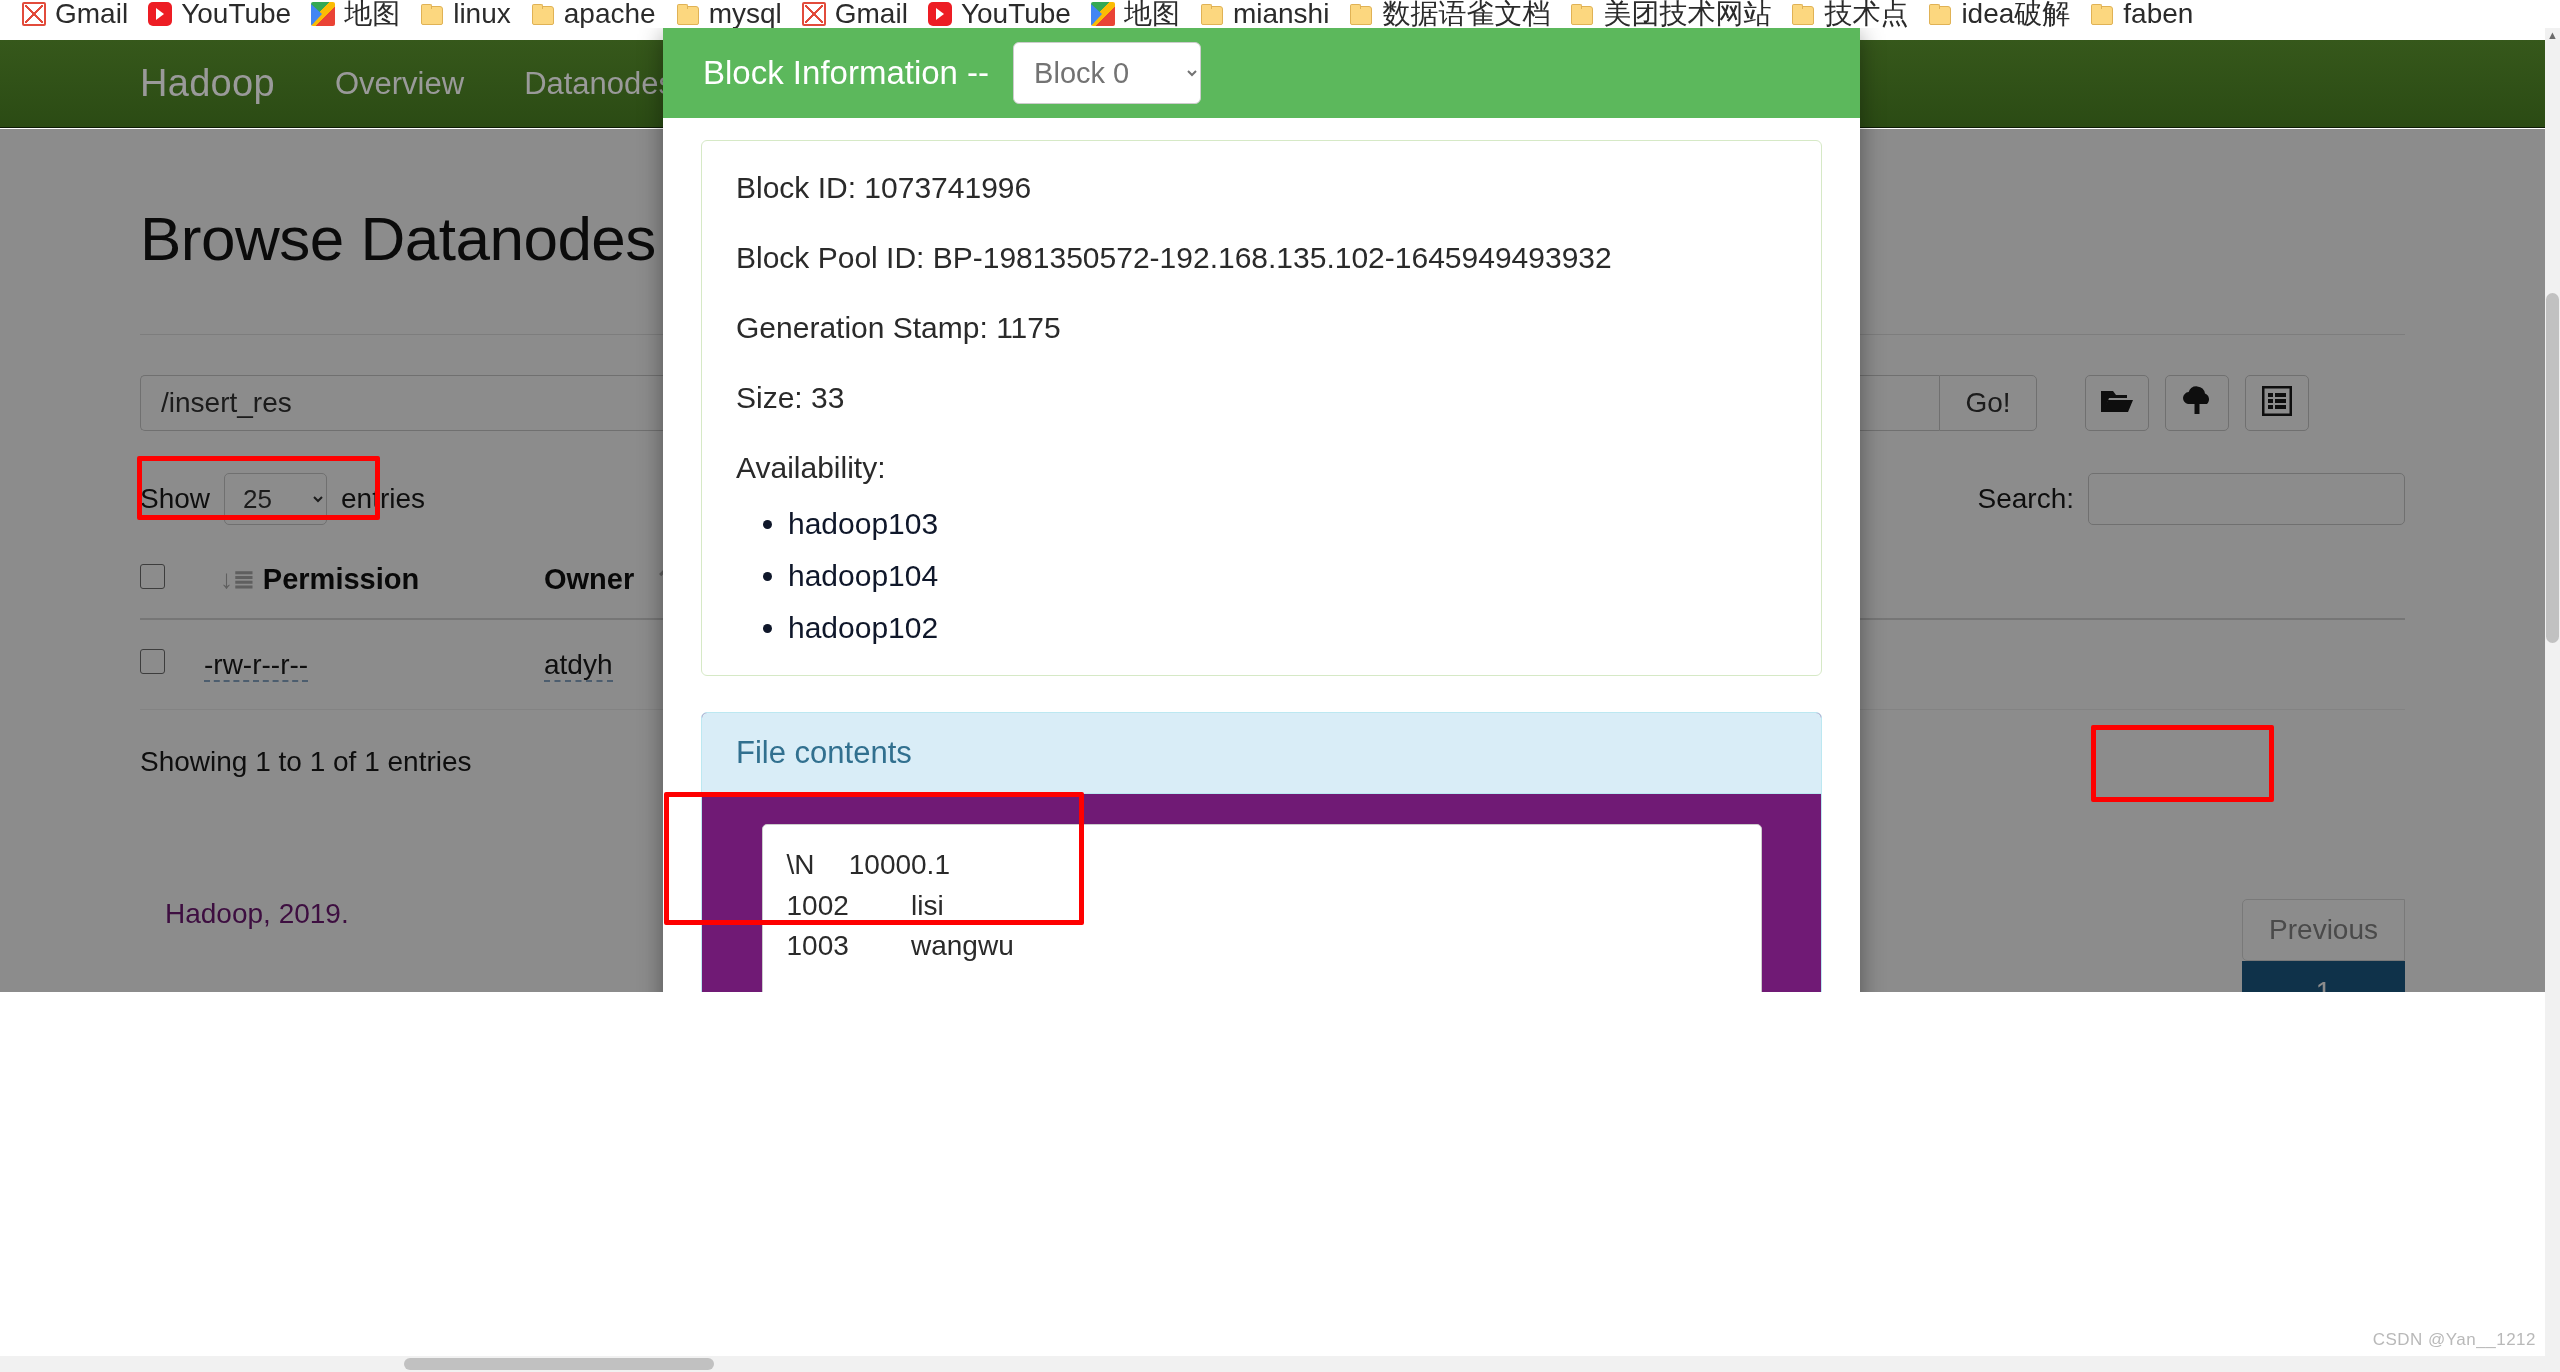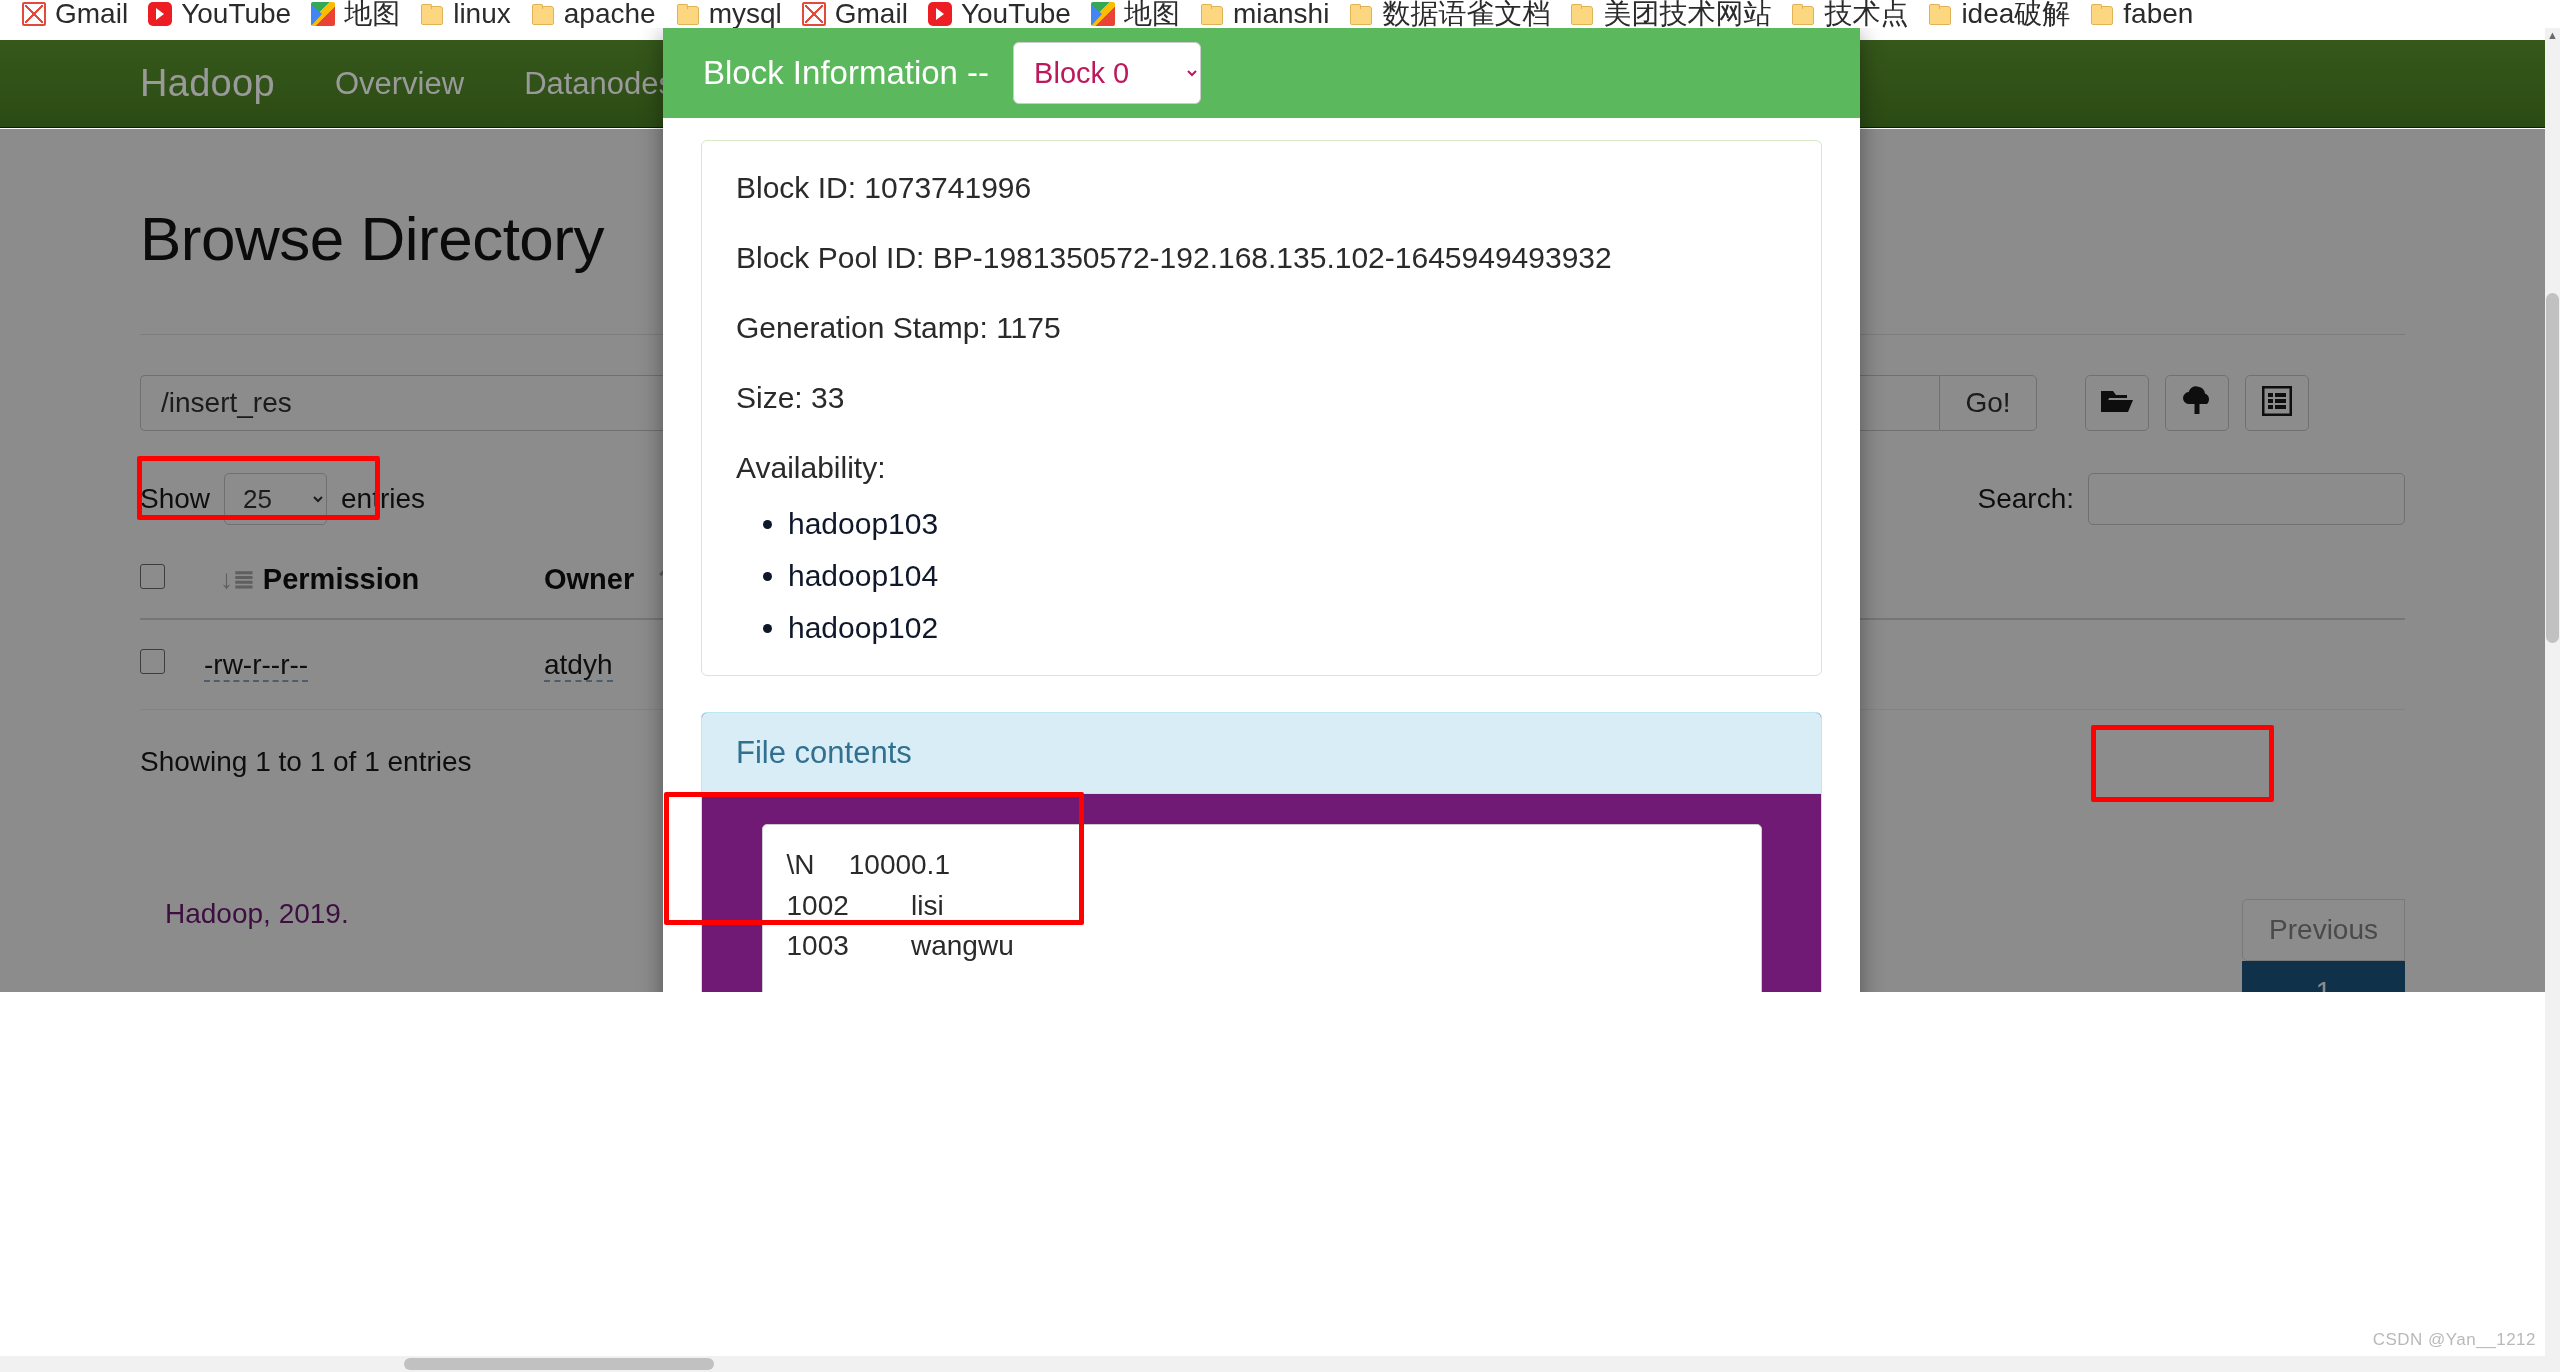--- a/index.html
+++ b/index.html
@@ -211,21 +211,21 @@
     position: relative;
     height: 90px; flex: 0 0 90px;
     background: #5cb85c;
     display: flex; align-items: center;
     padding: 0 40px;
   }
   #modal-title { color: #fff; font-size: 33px; white-space: nowrap; }
   #block-select {
     margin-left: 24px; height: 62px; width: 188px;
     border: 1px solid #ccc; border-radius: 6px;
-    background: #fff; font-size: 29px; color: #be185d;
+    background: #fff; font-size: 29px; color: #737373;
     padding-left: 16px;
     font-family: "Liberation Sans", sans-serif;
   }
   #modal-body {
     flex: 1 1 auto; padding: 22px 38px 0 38px;
     overflow: hidden;
   }
   .panel {
     border: 1px solid #d6e9c6; border-radius: 6px;
     background: #fff; margin-bottom: 36px;
@@ -360,21 +360,21 @@
 
 <div id="page">
 
   <div id="navbar">
     <div class="nav-brand">Hadoop</div>
     <div class="nav-link">Overview</div>
     <div class="nav-link">Datanodes</div>
   </div>
 
   <div id="content">
-    <h1 id="page-title">Browse Directory</h1>
+    <h1 id="page-title">Browse Datanodes</h1>
     <div class="hr"></div>
 
     <div id="path-row">
       <input id="path-input" type="text" value="/insert_res" style="">
       <button id="go-button">Go!</button>
 
       <div class="tool-btn">
         <span>
           <svg width="34" height="28" viewBox="0 0 34 28">
               <path fill="#1b1b1b" d="M1 4h12l3 4h11v3H9L4 25H1z"></path>

